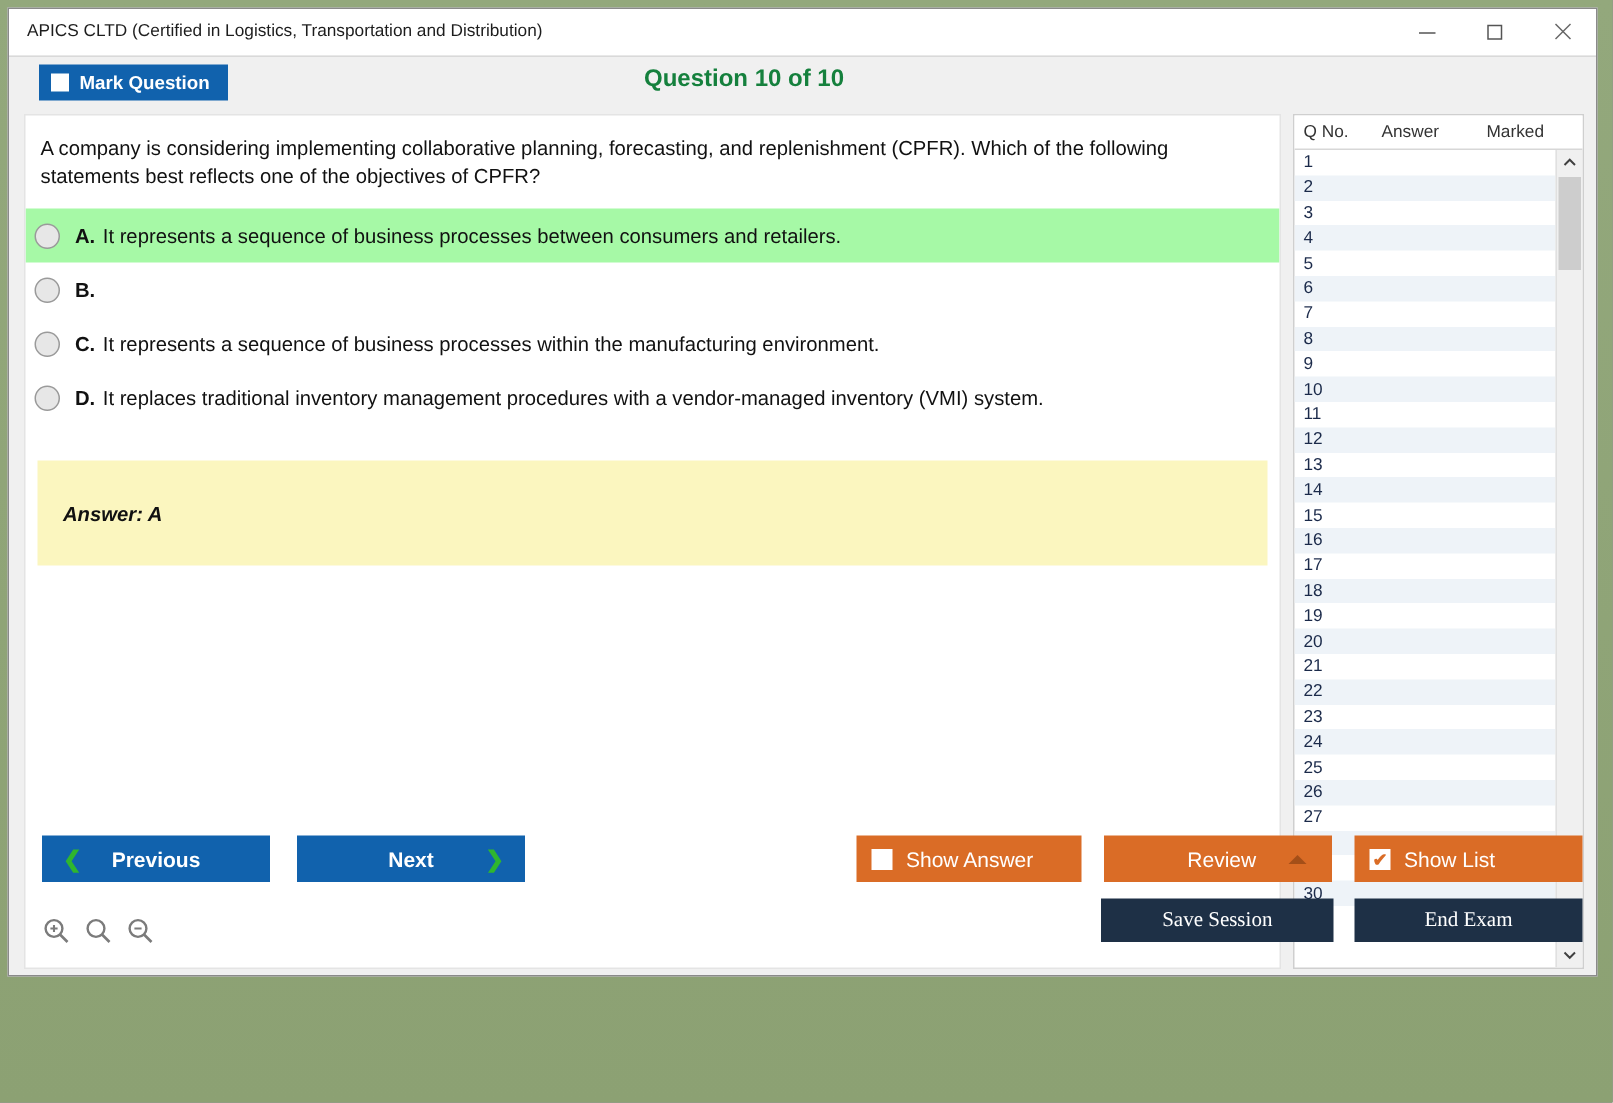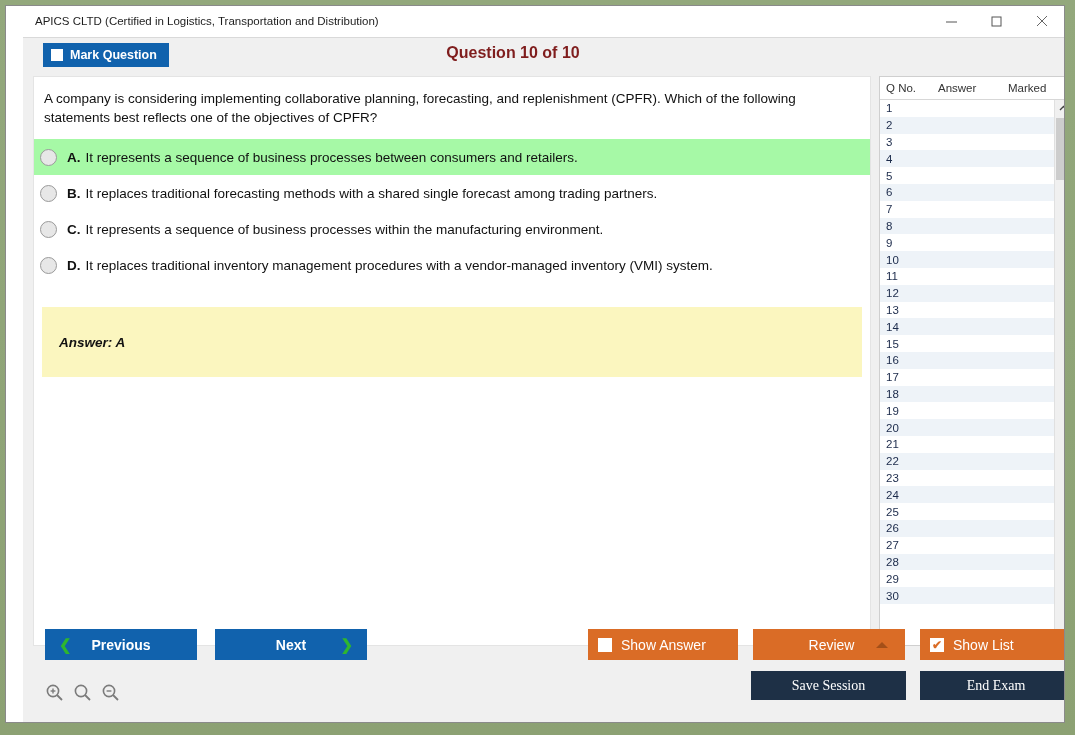--- a/index.html
+++ b/index.html
@@ -14,27 +14,26 @@
   #root {
     position: relative;
     width: 1075px;
     height: 735px;
     background: linear-gradient(180deg,#93a87c 0%, #8ca173 100%);
   }
   
   .window {
     position: absolute;
     left: 5px; top: 5px;
-    width: 1060px; height: 718px;
+    width: 1060px; height: 646px;
     background: #ffffff;
     border: 1px solid #8a8a8a;
     box-sizing: border-box;
     display: flex;
     flex-direction: column;
-    padding-left: 17px;
   }
   .titlebar {
     height: 30px;
     background: #ffffff;
     display: flex;
     align-items: center;
     flex: none;
     border-bottom: 1px solid #ffffff;
   }
   .title-text {
@@ -88,21 +87,21 @@
     margin-right: 7px;
     flex: none;
   }
   .qtitle {
     position: absolute;
     left: 0; top: 6px;
     width: 1060px;
     text-align: center;
     font-size: 16px;
     font-weight: bold;
-    color: #7f1d1d;
+    color: #15803d;
     pointer-events: none;
   }
   .qtitle span { margin-left: -80px; }
 
   
   .content {
     position: absolute;
     left: 10px; top: 38px;
     width: 838px;
     height: 570px;
@@ -361,21 +360,20 @@
         <div class="qtext">A company is considering implementing collaborative planning, forecasting, and replenishment (CPFR). Which of the following statements best reflects one of the objectives of CPFR?</div>
         <div class="options" id="options-container">
             <div class="option correct">
               <span class="radio"></span>
               <span class="opt-letter">A.</span>
               <span>It represents a sequence of business processes between consumers and retailers.</span>
             </div>
             <div class="option">
               <span class="radio"></span>
               <span class="opt-letter">B.</span>
-              <span>It replaces traditional forecasting methods with a shared single forecast among trading partners.</span>
             </div>
             <div class="option">
               <span class="radio"></span>
               <span class="opt-letter">C.</span>
               <span>It represents a sequence of business processes within the manufacturing environment.</span>
             </div>
             <div class="option">
               <span class="radio"></span>
               <span class="opt-letter">D.</span>
               <span>It replaces traditional inventory management procedures with a vendor-managed inventory (VMI) system.</span>

